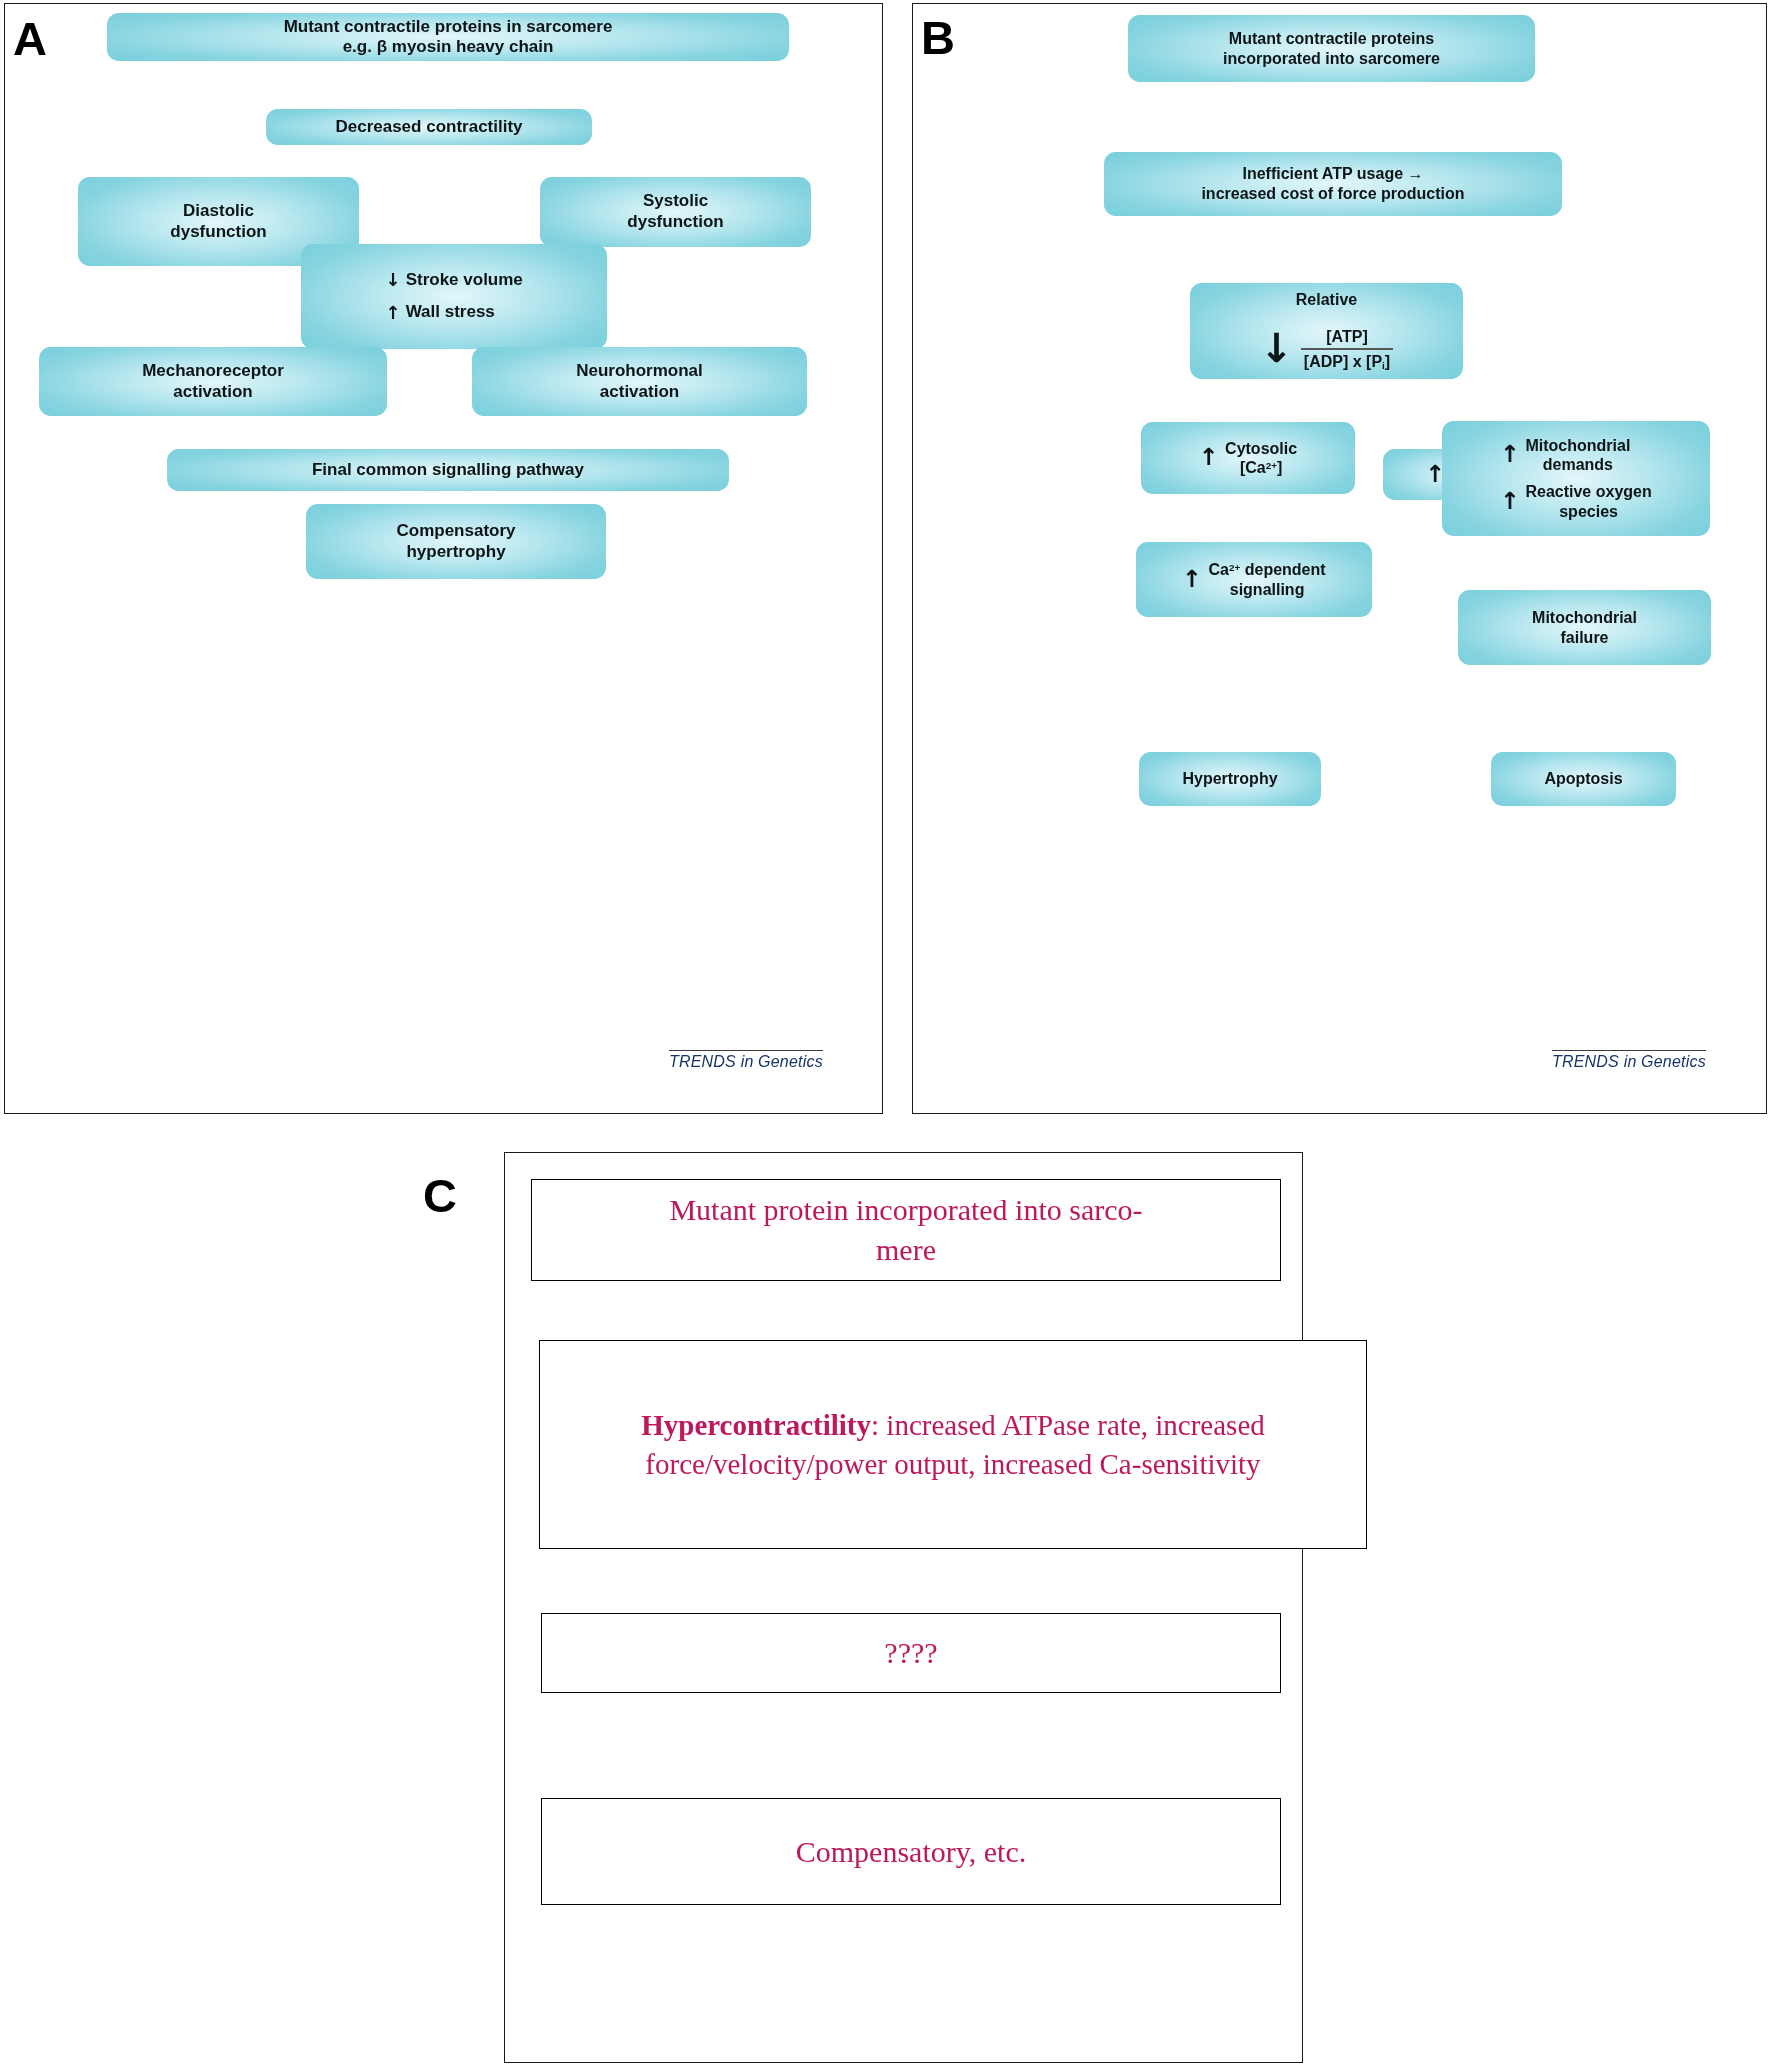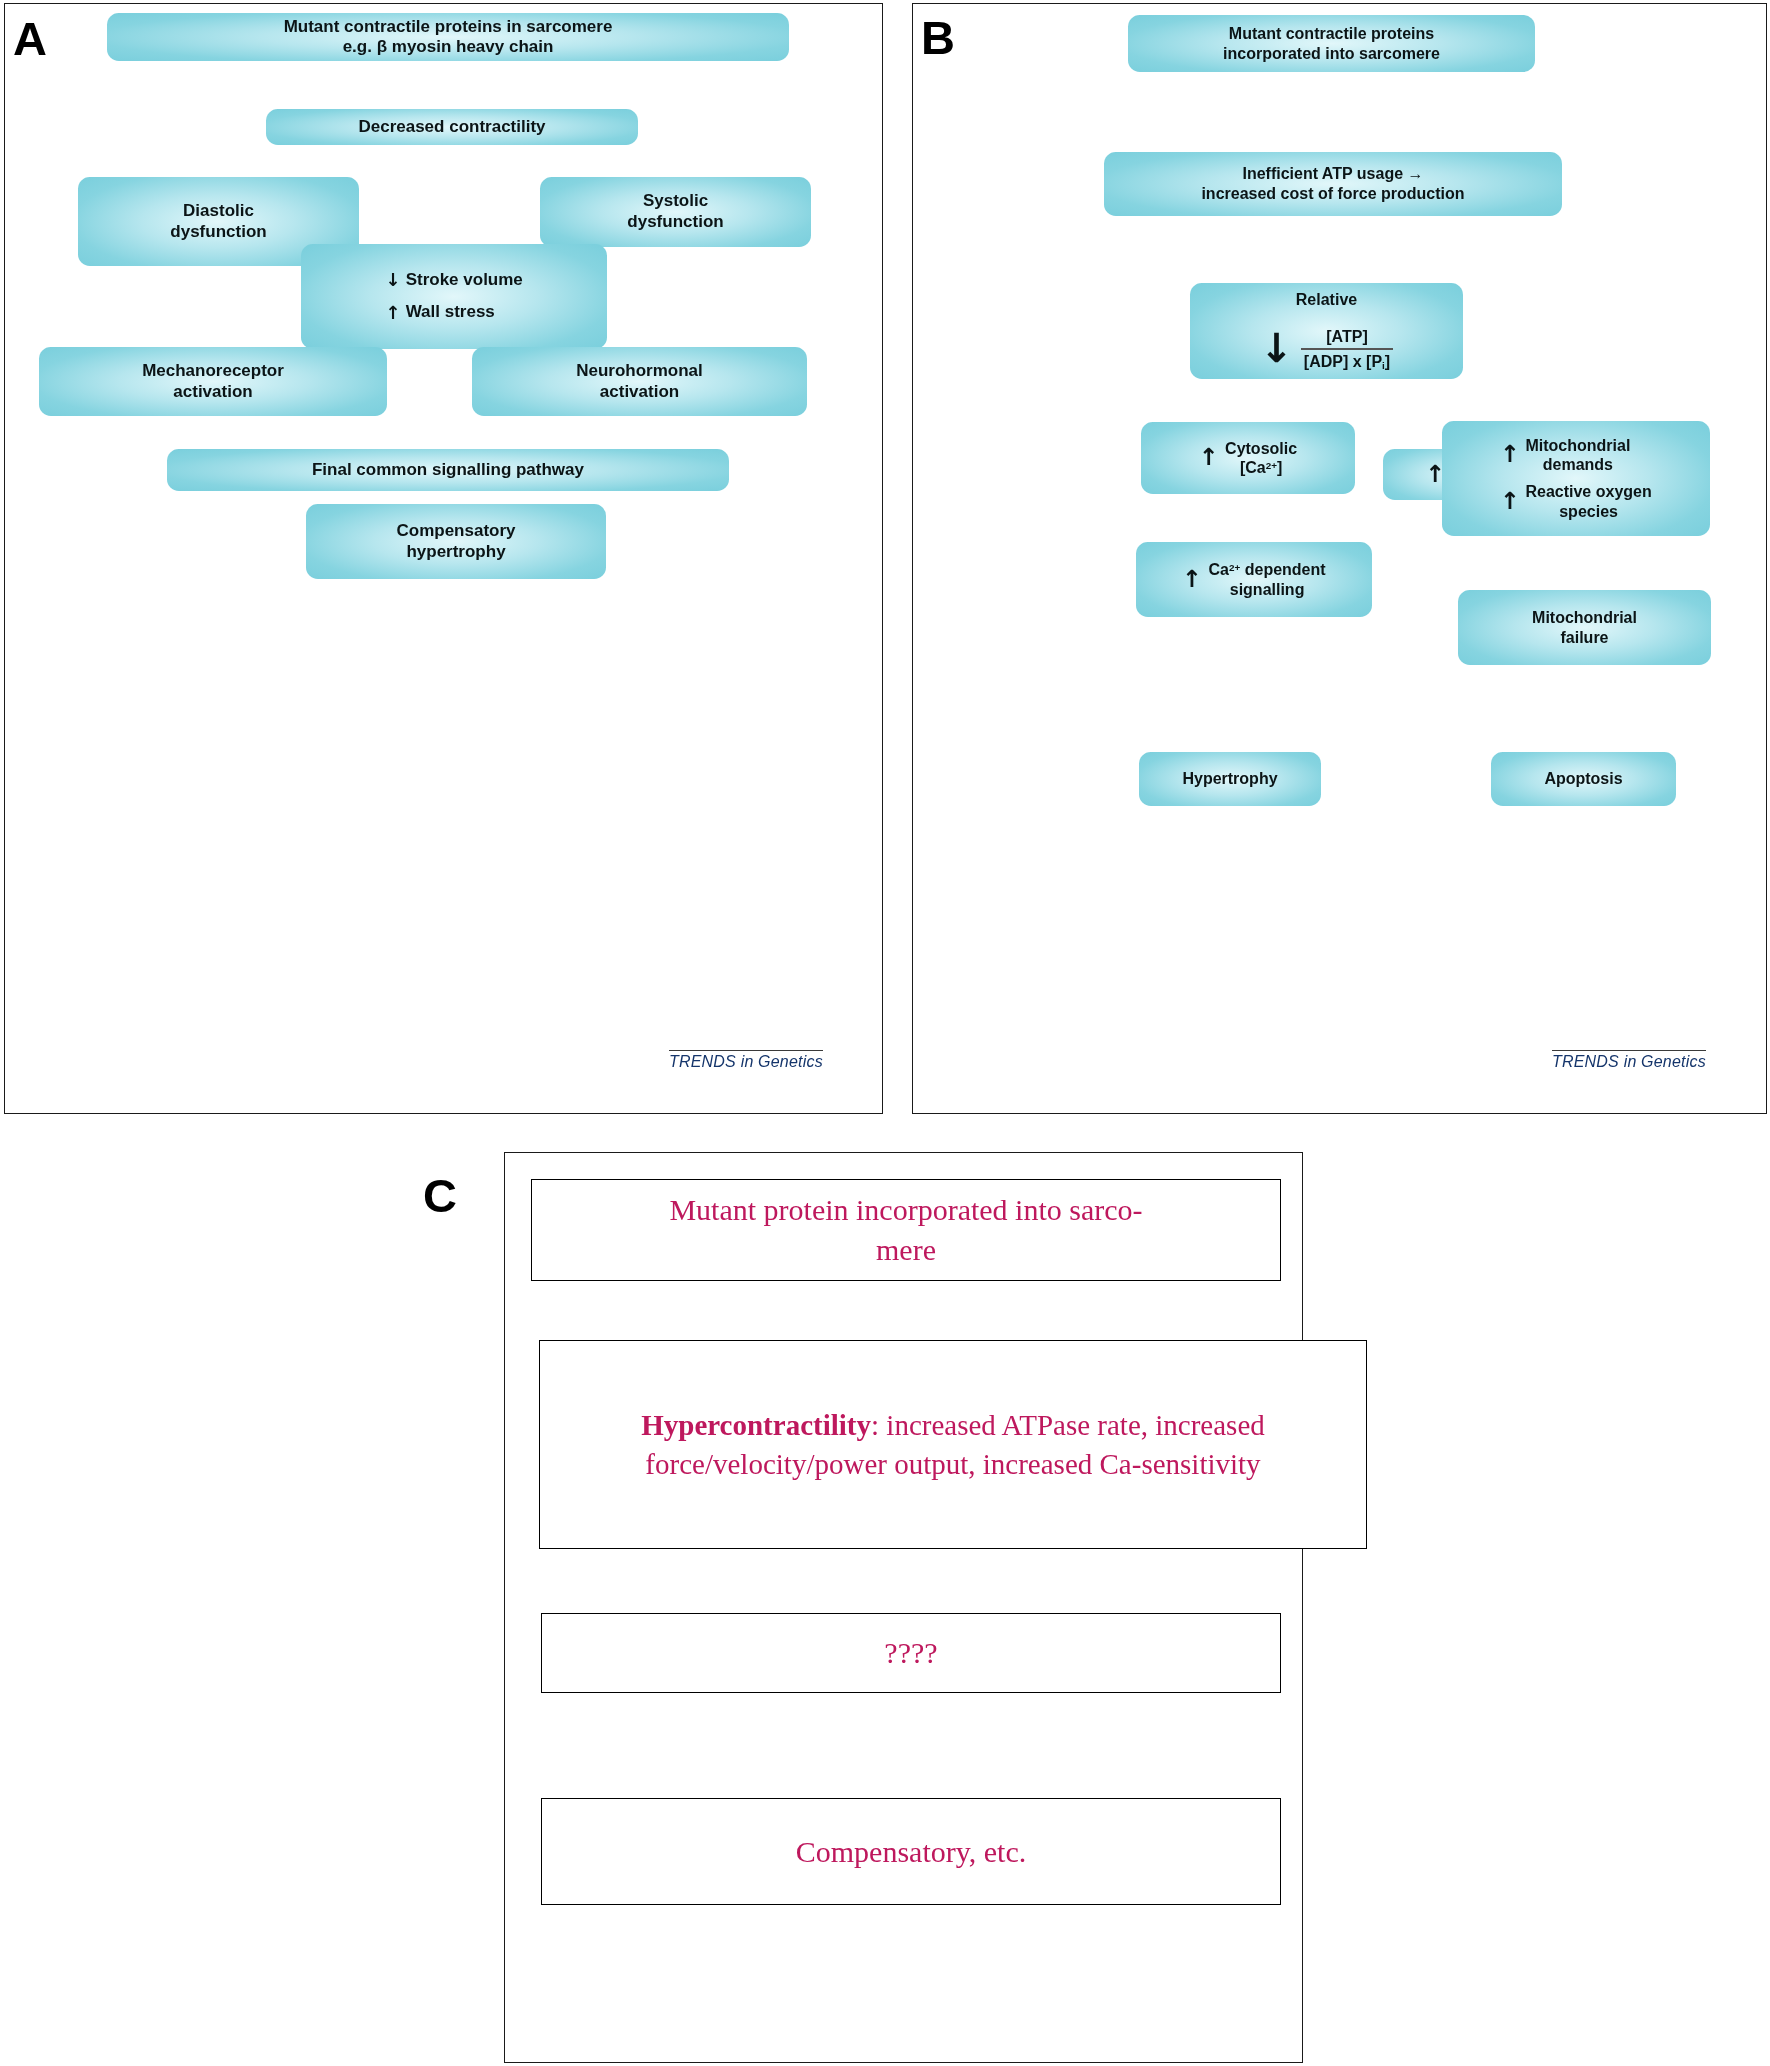--- a/index.html
+++ b/index.html
@@ -111,21 +111,21 @@
 </svg>
 
 <div class="panel" id="panel-a"></div>
 <div class="panel-letter" id="letter-a">A</div>
 
 <div class="tbox fs32" style="left:107px;top:13.4px;width:682px;height:48px;">
   <span class="inner">Mutant contractile proteins in sarcomere
 e.g. β myosin heavy chain</span>
 </div>
 
-<div class="tbox fs32" style="left:266px;top:109px;width:372px;height:36px;">
+<div class="tbox fs32" style="left:266px;top:109px;width:326px;height:36px;">
   <span class="inner">Decreased contractility</span>
 </div>
 
 <div class="tbox fs32" style="left:78px;top:177px;width:281px;height:89px;">
   <span class="inner">Diastolic
 dysfunction</span>
 </div>
 
 <div class="tbox fs32" style="left:540px;top:177px;width:271px;height:70px;">
   <span class="inner">Systolic
@@ -162,21 +162,21 @@
 <div class="tbox fs32" style="left:306px;top:504px;width:300px;height:75px;">
   <span class="inner">Compensatory
 hypertrophy</span>
 </div>
 
 <div class="credit" style="left:669px;top:1050px;">TRENDS in Genetics</div>
 
 <div class="panel" id="panel-b"></div>
 <div class="panel-letter" id="letter-b">B</div>
 
-<div class="tbox fs30" style="left:1128px;top:15px;width:407px;height:57px;">
+<div class="tbox fs30" style="left:1128px;top:15px;width:407px;height:67px;">
   <span class="inner">Mutant contractile proteins
 incorporated into sarcomere</span>
 </div>
 
 <div class="tbox fs30" style="left:1104px;top:152px;width:458px;height:64px;">
   <span class="inner">Inefficient ATP usage  →
 increased cost of force production</span>
 </div>
 
 <div class="tbox fs30" style="left:1190px;top:283px;width:273px;height:96px;">

